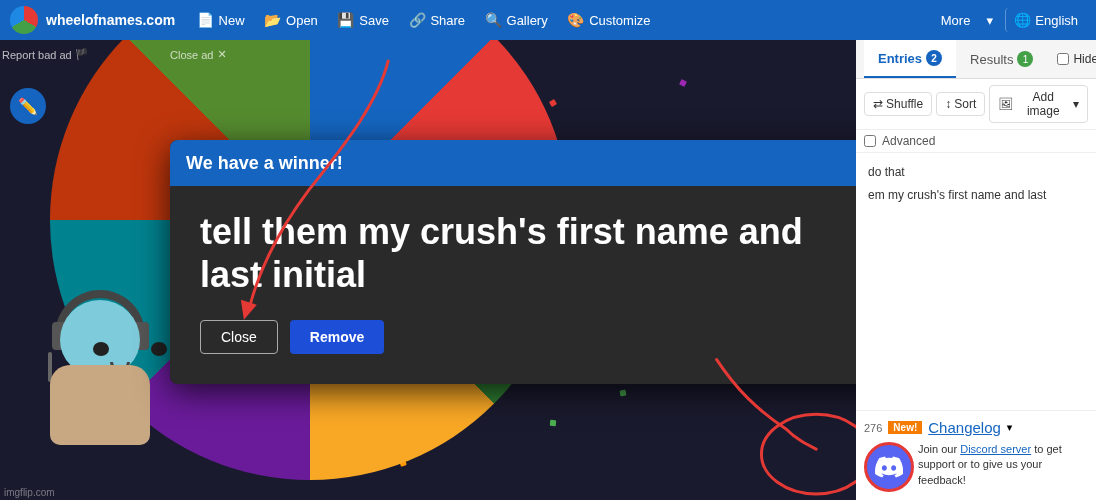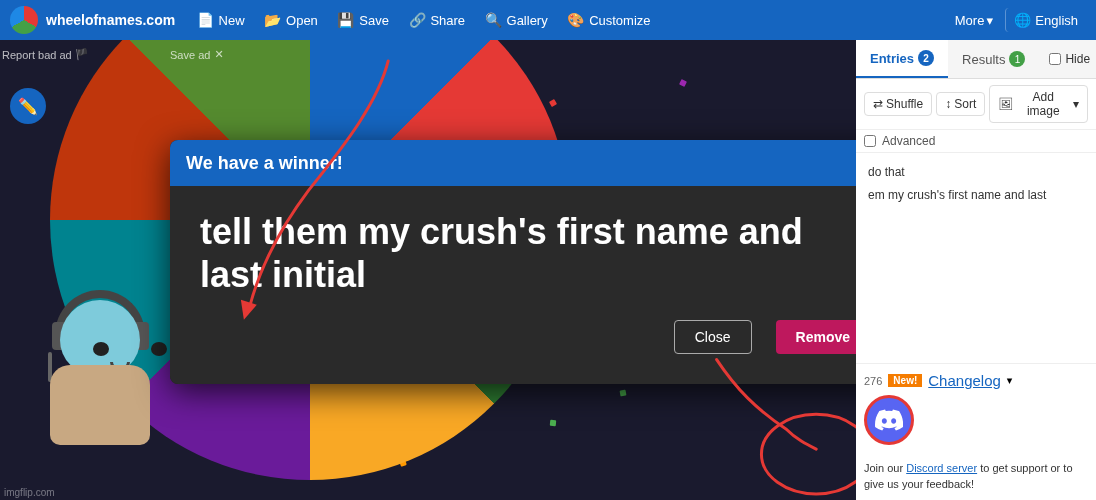--- a/index.html
+++ b/index.html
@@ -40,21 +40,21 @@
       gap: 4px;
       color: white;
       font-size: 13px;
       padding: 4px 8px;
       border-radius: 4px;
       cursor: pointer;
       white-space: nowrap;
     }
     .nav-icon { font-size: 14px; }
     .nav-spacer { flex: 1; }
-    .nav-more { display: flex; align-items: center; gap: 2px; }
+    .nav-more { display: flex; align-items: center; gap: 16px; }
     .nav-lang { display: flex; align-items: center; gap: 4px; border-left: 1px solid rgba(255,255,255,0.3); padding-left: 8px; }
 
     
     .main-area {
       width: 100%;
       height: 460px;
       position: relative;
       background: #111;
       display: flex;
     }
@@ -250,35 +250,34 @@
     }
     .winner-text {
       color: white;
       font-size: 36px;
       font-weight: bold;
       line-height: 1.2;
       margin-bottom: 24px;
     }
     .dialog-actions {
       display: flex;
-      justify-content: flex-end;
-      gap: 24px;
+      gap: 12px;
     }
     .btn-close-dialog {
       padding: 8px 20px;
       background: transparent;
       border: 1px solid #aaa;
       color: white;
       border-radius: 4px;
       font-size: 14px;
       cursor: pointer;
     }
     .btn-remove {
       padding: 8px 20px;
-      background: #be185d;
+      background: #1d4ed8;
       border: none;
       color: white;
       border-radius: 4px;
       font-size: 14px;
       cursor: pointer;
       font-weight: bold;
     }
 
     
     .sidebar {
@@ -301,20 +300,21 @@
       display: flex;
       align-items: center;
       gap: 4px;
       color: #555;
     }
     .sidebar-tab.active {
       background: white;
       border-bottom: 2px solid #1565c0;
       color: #1565c0;
       font-weight: bold;
+      margin-left: 8px;
     }
     .tab-badge {
       background: #1565c0;
       color: white;
       border-radius: 50%;
       width: 16px;
       height: 16px;
       font-size: 10px;
       display: flex;
       align-items: center;
@@ -407,23 +407,22 @@
     }
     .changelog-link {
       color: #1565c0;
       font-size: 15px;
       cursor: pointer;
       text-decoration: underline;
     }
     .discord-section {
       display: flex;
       align-items: flex-start;
-      gap: 16px;
+      gap: 4px;
       margin-top: 6px;
-      flex-direction: column;
     }
     .discord-logo {
       width: 50px;
       height: 50px;
       background: #5865f2;
       border-radius: 50%;
       display: flex;
       align-items: center;
       justify-content: center;
       flex-shrink: 0;
@@ -579,21 +578,21 @@
         <div class="char-mic"></div>
         <div class="char-body-torso"></div>
       </div>
     </div>
 
     <div class="ad-label report-ad">
       <span>Report bad ad</span>
       <span>🏴</span>
     </div>
     <div class="ad-label close-ad">
-      <span>Save ad</span>
+      <span>Close ad</span>
       <span>✕</span>
     </div>
 
     <div class="winner-dialog">
       <div class="dialog-header">
         <span class="dialog-title">We have a winner!</span>
         <div class="dialog-close">✕</div>
       </div>
       <div class="dialog-body">
         <div class="winner-text">tell them my crush's first name and last initial</div>

